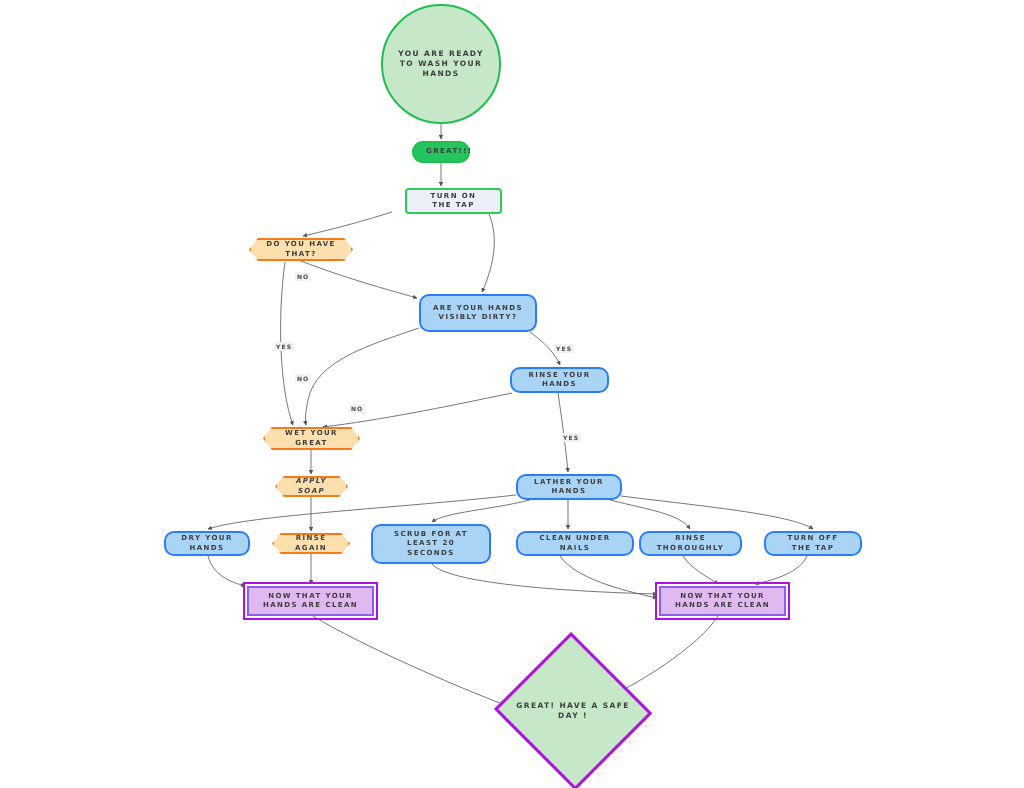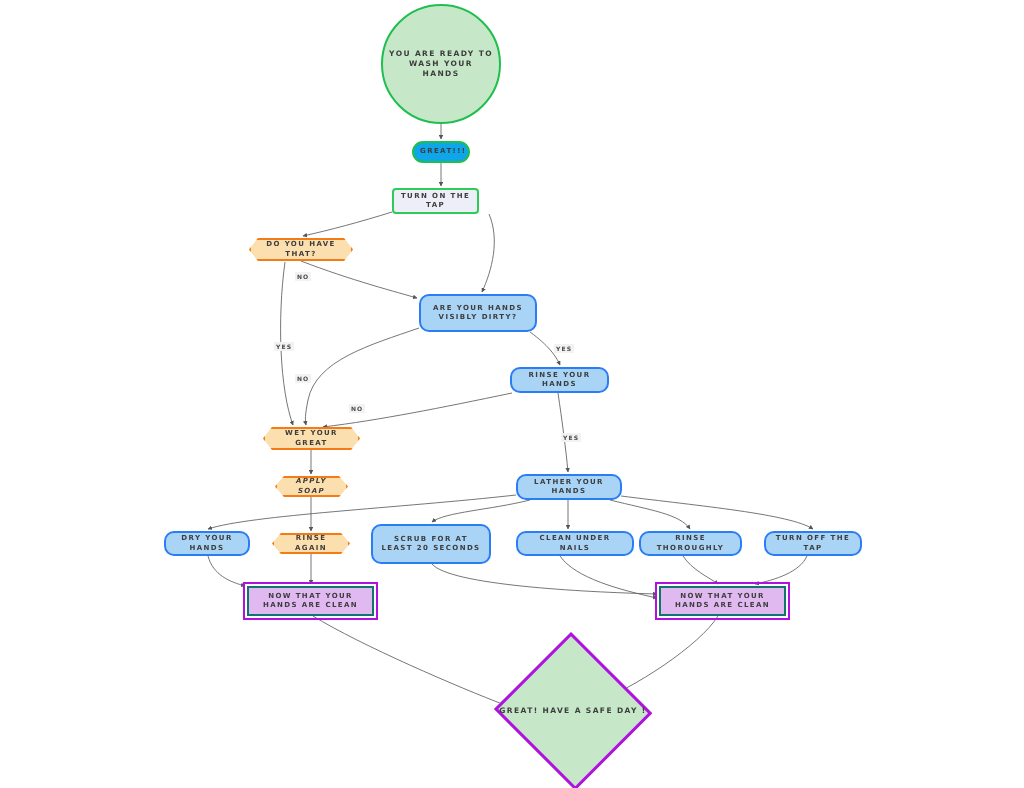--- a/index.html
+++ b/index.html
@@ -28,34 +28,34 @@
     display: flex;
     align-items: center;
     justify-content: center;
     text-align: center;
     color: #3d3d3d;
     letter-spacing: 1.4px;
     line-height: 1.35;
     font-weight: bold;
     z-index: 3;
   }
-  .node .label { display: block; width: 100%; padding: 0 6px; }
+  .node .label { display: block; width: 100%; padding: 0 12px; }
 
   
   .n-circle {
     border-radius: 50%;
     background: #c7e7c9;
     border: 2.5px solid #1fbf4f;
     font-size: 7.5px;
   }
 
   
   .n-pill {
     border-radius: 999px;
-    background: #0ea5e9;
+    background: #22c55e;
     border: 2px solid #1fbf4f;
     font-size: 7px;
   }
 
   
   .n-rect-green {
     border-radius: 4px;
     background: #eceef8;
     border: 2px solid #2ecc55;
     font-size: 7px;
@@ -80,21 +80,21 @@
     left: 0; top: 0; right: 0; bottom: 0;
     background: #fbdfae;
     border: 2px solid #f47b16;
     clip-path: polygon(9px 0, calc(100% - 9px) 0, 100% 50%, calc(100% - 9px) 100%, 9px 100%, 0 50%);
   }
   .n-hex .label { position: relative; z-index: 2; }
 
   
   .n-rect-purple {
     background: #dfb9ef;
-    border: 2px solid #0f766e;
+    border: 2px solid #8b5cf6;
     outline: 2px solid #b111e0;
     outline-offset: 2px;
     font-size: 7px;
   }
 
   
   .n-diamond {
     background: transparent;
     border: none;
     font-size: 7.5px;
@@ -161,21 +161,21 @@
       </g>
   </svg>
 
   <div id="nodes-group">
       <div class="node n-circle" style="left: 381px; top: 4px; width: 120px; height: 120px;">
         <span class="label">YOU ARE READY TO WASH YOUR HANDS</span>
       </div>
       <div class="node n-pill" style="left: 412px; top: 141px; width: 58px; height: 22px;">
         <span class="label">GREAT!!!</span>
       </div>
-      <div class="node n-rect-green" style="left: 392px; top: 188px; width: 87px; height: 26px;">
+      <div class="node n-rect-green" style="left: 405px; top: 188px; width: 97px; height: 26px;">
         <span class="label">TURN ON THE TAP</span>
       </div>
       <div class="node n-hex" style="left: 249px; top: 238px; width: 104px; height: 23px;">
         <div class="hexbody"></div>
         <span class="label">DO YOU HAVE THAT?</span>
       </div>
       <div class="node n-rect-blue" style="left: 419px; top: 294px; width: 118px; height: 38px;">
         <span class="label">ARE YOUR HANDS VISIBLY DIRTY?</span>
       </div>
       <div class="node n-rect-blue" style="left: 510px; top: 367px; width: 99px; height: 26px;">

